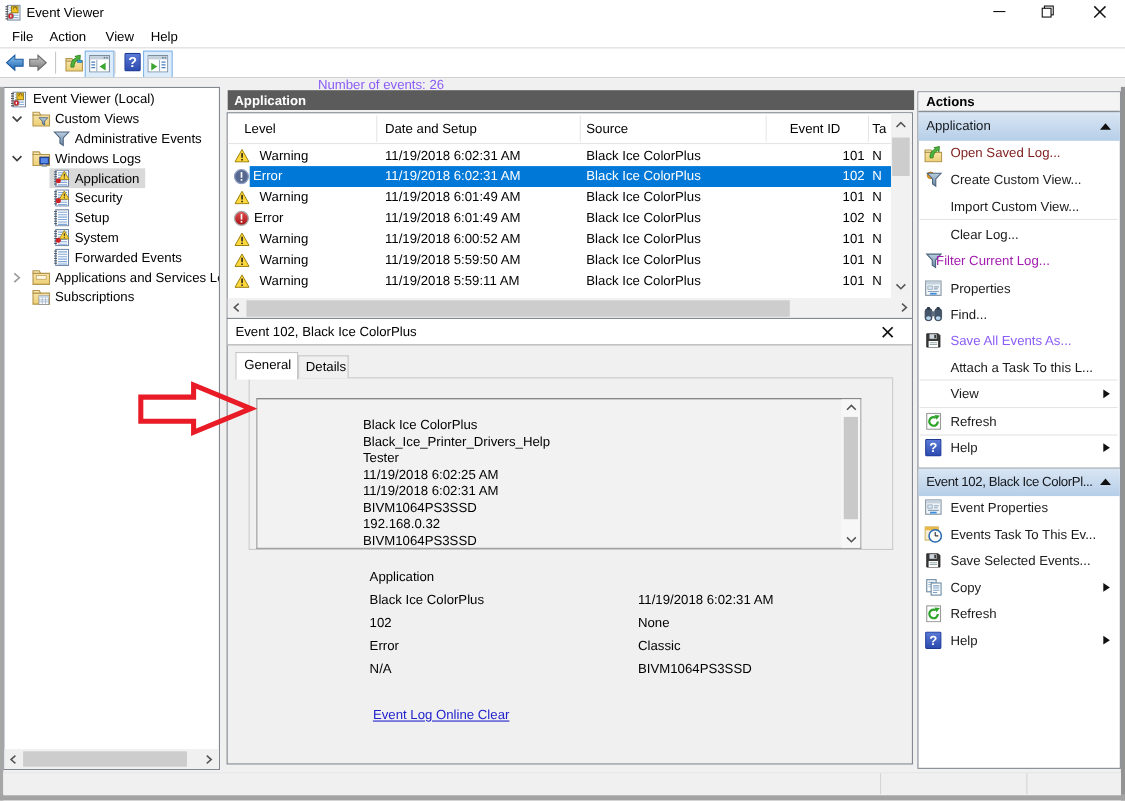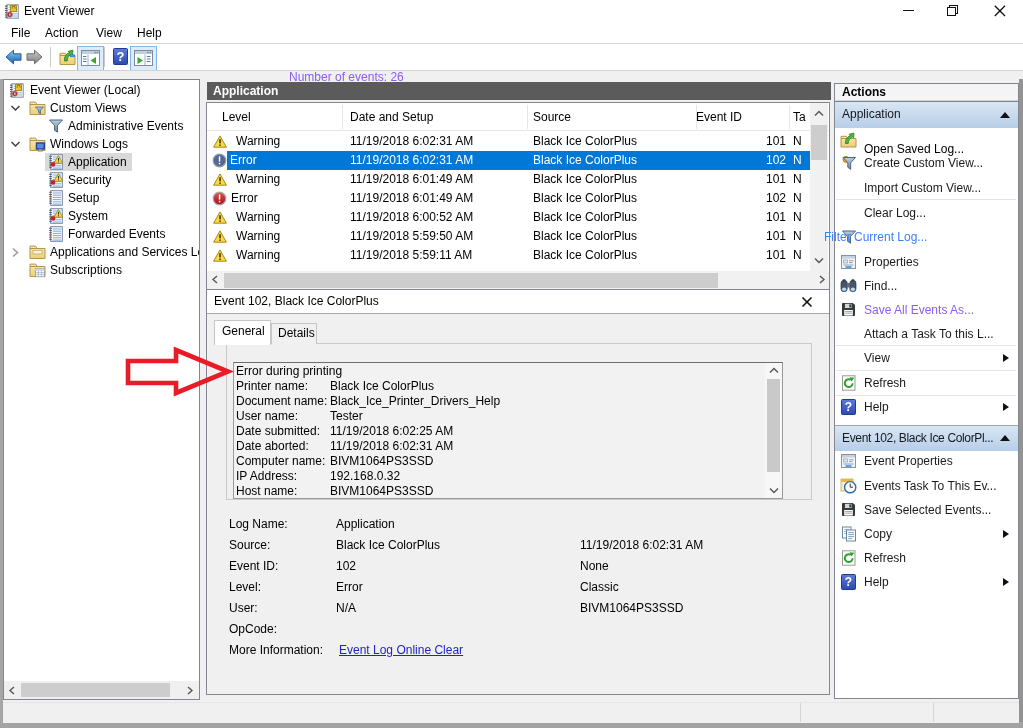--- a/index.html
+++ b/index.html
@@ -335,21 +335,21 @@
 
 <div class="a" style="left:206px;top:102px;width:624px;height:188px;background:#fff;border:1px solid #828790;box-sizing:border-box"></div>
 <div class="a" style="left:207px;top:103px;width:622px;height:27px;border-bottom:1px solid #e5e5e5"></div>
 <div class="a" style="left:342px;top:105px;width:1px;height:24px;background:#e5e5e5"></div>
 <div class="a" style="left:527px;top:105px;width:1px;height:24px;background:#e5e5e5"></div>
 <div class="a" style="left:696px;top:105px;width:1px;height:24px;background:#e5e5e5"></div>
 <div class="a" style="left:789px;top:105px;width:1px;height:24px;background:#e5e5e5"></div>
 <div class="a" style="left:222px;top:109px;line-height:16px">Level</div>
 <div class="a" style="left:350px;top:109px;line-height:16px">Date and Setup</div>
 <div class="a" style="left:533px;top:109px;line-height:16px">Source</div>
-<div class="a" style="left:696px;top:109px;width:90px;text-align:left;line-height:16px">Event ID</div>
+<div class="a" style="left:696px;top:109px;width:90px;text-align:center;line-height:16px">Event ID</div>
 <div class="a" style="left:793px;top:109px;line-height:16px">Ta</div>
 
 <div class="a" style="left:227px;top:151px;width:583px;height:19px;background:#0078d7"></div>
 <svg class="a" style="left:213px;top:135px" width="14" height="13" viewBox="0 0 14 13">
       <polygon points="7,0.9 13.4,12.2 0.6,12.2" fill="#ffd83d" stroke="#99800a" stroke-width="0.9"></polygon>
       <rect x="6.4" y="4.2" width="1.3" height="4.2" fill="#111"></rect>
       <rect x="6.4" y="9.5" width="1.3" height="1.4" fill="#111"></rect>
     </svg>
 <div class="a" style="left:236px;top:132px;line-height:19px;color:#000">Warning</div>
 <div class="a" style="left:350px;top:132px;line-height:19px;color:#000">11/19/2018 6:02:31 AM</div>
@@ -444,59 +444,57 @@
       </g>
     </svg>
 
 <div class="a" style="left:226px;top:343px;width:586px;height:157px;background:#f0f0f0;border:1px solid #cacaca;box-sizing:border-box"></div>
 <div class="a" style="left:271px;top:323px;width:46px;height:21px;background:#f0f0f0;border:1px solid #c6c6c6;border-bottom:none;box-sizing:border-box"></div>
 <div class="a" style="left:278px;top:325px;line-height:17px">Details</div>
 <div class="a" style="left:214px;top:320px;width:57px;height:25px;background:#fff;border:1px solid #c6c6c6;border-bottom:none;box-sizing:border-box"></div>
 <div class="a" style="left:222px;top:322px;line-height:19px">General</div>
 
 <div class="a" style="left:233px;top:362px;width:550px;height:137px;background:#f2f2f2;border:1px solid #9a9a9a;border-top-color:#6e6e6e;box-sizing:border-box"></div>
-<div class="a" style="left:236px;top:364px;line-height:15px">Error during printing<br>Printer name:<br>Document name:<br>User name:<br>Date submitted:<br>Date aborted:<br>Computer name:<br>IP Address:<br>Host name:</div>
 <div class="a" style="left:330px;top:379px;line-height:15px">Black Ice ColorPlus<br>Black_Ice_Printer_Drivers_Help<br>Tester<br>11/19/2018 6:02:25 AM<br>11/19/2018 6:02:31 AM<br>BIVM1064PS3SSD<br>192.168.0.32<br>BIVM1064PS3SSD</div>
 <div class="a" style="left:765px;top:363px;width:17px;height:135px;background:#f7f7f7"></div>
 <svg class="a" style="left:769px;top:367px" width="10" height="8">
       <path d="M1 5.5 L5 1.5 L9 5.5" fill="none" stroke="#555" stroke-width="1.4"></path>
     </svg>
 <div class="a" style="left:767px;top:379px;width:13px;height:93px;background:#c9c9c9"></div>
 <svg class="a" style="left:769px;top:487px" width="10" height="8">
       <path d="M1 1.5 L5 5.5 L9 1.5" fill="none" stroke="#555" stroke-width="1.4"></path>
     </svg>
 
-<div class="a" style="left:229px;top:514px;line-height:21px">Log Name:<br>Source:<br>Event ID:<br>Level:<br>User:<br>OpCode:<br>More Information:</div>
 <div class="a" style="left:336px;top:514px;line-height:21px">Application<br>Black Ice ColorPlus<br>102<br>Error<br>N/A</div>
 <div class="a" style="left:580px;top:535px;line-height:21px">11/19/2018 6:02:31 AM<br>None<br>Classic<br>BIVM1064PS3SSD</div>
 <div class="a" style="left:339px;top:640px;line-height:21px;color:#2222cc;text-decoration:underline">Event Log Online Clear</div>
 
 <div class="a" style="left:834px;top:83px;width:185px;height:616px;background:#fff;border:1px solid #828790;box-sizing:border-box"></div>
 <div class="a" style="left:835px;top:84px;width:183px;height:17px;background:#f4f4f4;border-bottom:1px solid #d7d7d7;box-sizing:border-box"></div>
 <div class="a b" style="left:842px;top:84px;line-height:16px">Actions</div>
 <div class="a" style="left:835px;top:101px;width:183px;height:27px;background:linear-gradient(#d9e6f4,#b6cee8);border-top:1px solid #7b828c;box-sizing:border-box"></div>
 <div class="a" style="left:842px;top:105px;line-height:19px;color:#15181d">Application</div>
 <div class="a up" style="left:1000px;top:112px"></div>
 <svg class="a" style="left:840px;top:131px" width="17" height="17" viewBox="0 0 17 17">
       <path d="M1 7.5 h15 v8.5 h-15 z" fill="url(#fold)" stroke="#b3954e"></path>
       <path d="M1 7.5 v-2.2 h5.4 l1.4 2.2 z" fill="#f9e8b0" stroke="#b3954e"></path>
       <path d="M5.5 12.5 C5 8.5 7.5 5.5 10.5 4.5 L9.2 3.2 14 2.2 13.6 7 12.3 5.8 C9.8 7.2 8.3 9.5 8.2 12.5 Z" fill="#4db43c" stroke="#2c7e22" stroke-width="0.8"></path>
     </svg>
-<div class="a" style="left:864px;top:140px;line-height:18px;color:#000000">Open Saved Log...</div>
+<div class="a" style="left:864px;top:130px;line-height:18px;color:#7f1d1d">Open Saved Log...</div>
 <svg class="a" style="left:841px;top:155px" width="16" height="16" viewBox="0 0 16 16">
       <circle cx="5" cy="4.4" r="3" fill="#f5a623" stroke="#b26d08" stroke-width="0.8"></circle>
       <path d="M2 2.5 h12.5 l-4.8 5.2 v6.6 l-2.9 -2 v-4.6 z" fill="url(#fg)" stroke="#4e657e"></path>
     </svg>
 <div class="a" style="left:864px;top:154px;line-height:18px;color:#1a1a1a">Create Custom View...</div>
 <div class="a" style="left:864px;top:179px;line-height:18px;color:#1a1a1a">Import Custom View...</div>
 <div class="a" style="left:864px;top:204px;line-height:18px;color:#1a1a1a">Clear Log...</div>
 <svg class="a" style="left:841px;top:229px" width="16" height="16" viewBox="0 0 16 16">
       <path d="M1.5 2 h13 l-5 5.4 v6.8 l-3 -2 v-4.8 z" fill="url(#fg)" stroke="#4e657e"></path>
     </svg>
-<div class="a" style="left:824px;top:228px;line-height:18px;color:#3b82f6">Filter Current Log...</div>
+<div class="a" style="left:851px;top:228px;line-height:18px;color:#a21caf">Filter Current Log...</div>
 <svg class="a" style="left:840px;top:254px" width="17" height="16" viewBox="0 0 17 16">
       <rect x="1.5" y="1.5" width="14" height="13" fill="#f2f5f8" stroke="#8494a4"></rect>
       <rect x="2" y="2" width="13" height="2.6" fill="#c5d2de"></rect>
       <rect x="3.5" y="6" width="4" height="3" fill="#dce8f2" stroke="#8ba2b8" stroke-width="0.7"></rect>
       <g stroke="#8ca2b8">
         <line x1="9" y1="6.8" x2="13.5" y2="6.8"></line>
         <line x1="9" y1="8.6" x2="12.5" y2="8.6"></line>
         <line x1="3.5" y1="11" x2="13.5" y2="11"></line>
       </g>
       <rect x="5.5" y="12.2" width="6" height="1.6" fill="#3c8edc"></rect>

